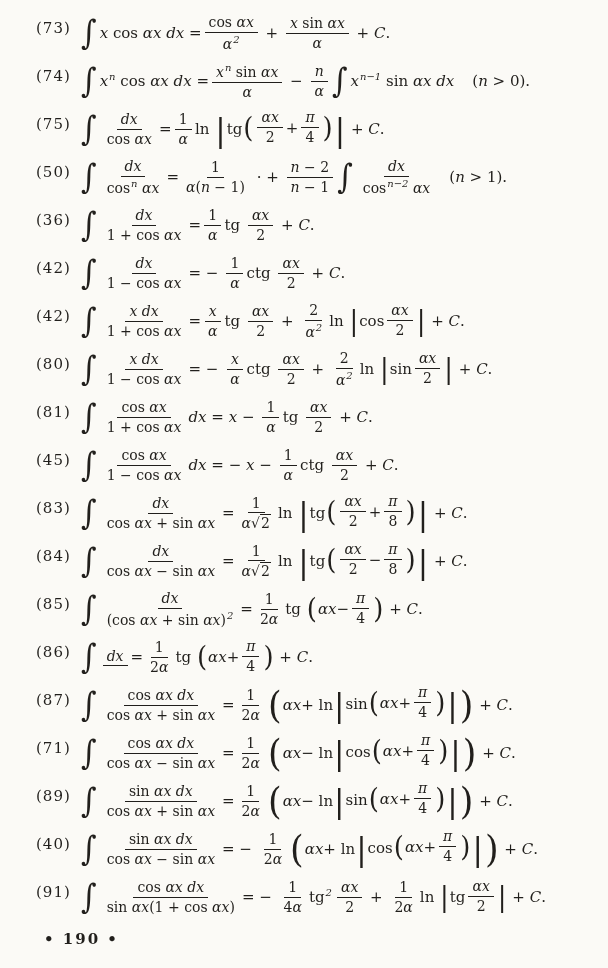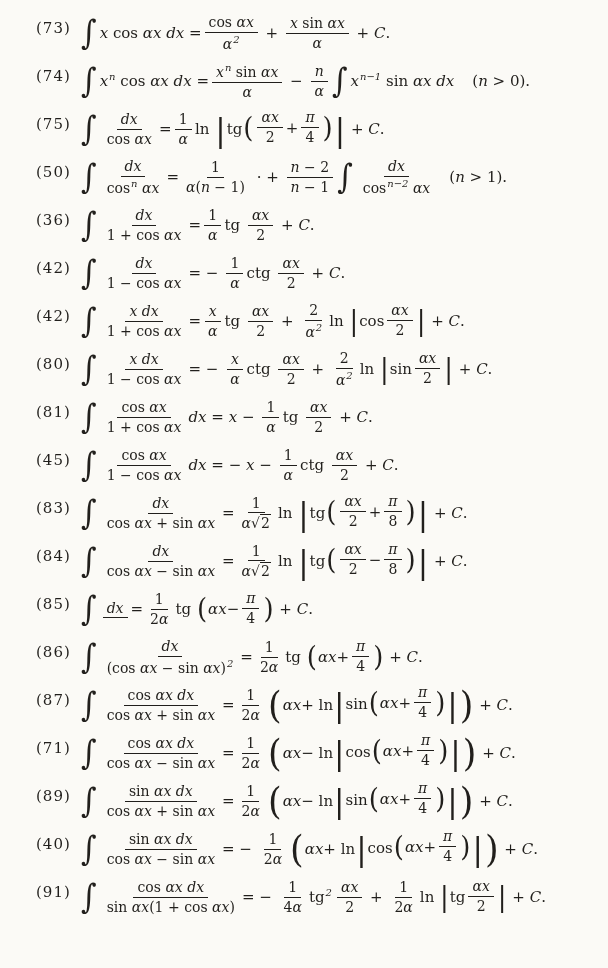--- a/index.html
+++ b/index.html
@@ -325,41 +325,41 @@
                 <span class="m-fence" style="font-size: 26px;">)</span>
               </span>
             </span>
             <span class="m-fence" style="font-size: 31px;">|</span>
           </span><span class="m-r"> + </span><span class="m-i">C</span><span class="m-r">.</span></span>
       </span>
       <span class="formula-row">
         <span class="formula-no">(85)</span>
         <span class="formula-body"><span class="m-int">∫</span><span class="m-frac">
             <span class="m-num"><span class="m-i">dx</span></span>
+            <span class="m-den"><span class="m-r">(cos </span><span class="m-i">αx</span><span class="m-r"> + sin </span><span class="m-i">αx</span><span class="m-r">)</span><span class="m-sup">2</span></span>
           </span><span class="m-r">=</span><span class="m-frac">
             <span class="m-num"><span class="m-r">1</span></span>
             <span class="m-den"><span class="m-r">2</span><span class="m-i">α</span></span>
           </span><span class="m-r">tg </span><span class="m-group">
             <span class="m-fence" style="font-size: 26px;">(</span>
             <span class="m-gc">
               <span class="m-i">αx</span>
               <span class="m-r"> − </span>
               <span class="m-frac">
                 <span class="m-num"><span class="m-i">π</span></span>
                 <span class="m-den"><span class="m-r">4</span></span>
               </span>
             </span>
             <span class="m-fence" style="font-size: 26px;">)</span>
           </span><span class="m-r"> + </span><span class="m-i">C</span><span class="m-r">.</span></span>
       </span>
       <span class="formula-row">
         <span class="formula-no">(86)</span>
         <span class="formula-body"><span class="m-int">∫</span><span class="m-frac">
             <span class="m-num"><span class="m-i">dx</span></span>
-            <span class="m-den"><span class="m-r">(cos </span><span class="m-i">αx</span><span class="m-r"> − sin </span><span class="m-i">αx</span><span class="m-r">)</span><span class="m-sup">2</span></span>
           </span><span class="m-r">=</span><span class="m-frac">
             <span class="m-num"><span class="m-r">1</span></span>
             <span class="m-den"><span class="m-r">2</span><span class="m-i">α</span></span>
           </span><span class="m-r">tg </span><span class="m-group">
             <span class="m-fence" style="font-size: 26px;">(</span>
             <span class="m-gc">
               <span class="m-i">αx</span>
               <span class="m-r"> + </span>
               <span class="m-frac">
                 <span class="m-num"><span class="m-i">π</span></span>
@@ -533,13 +533,14 @@
               <span class="m-r">tg </span>
               <span class="m-frac">
                 <span class="m-num"><span class="m-i">αx</span></span>
                 <span class="m-den"><span class="m-r">2</span></span>
               </span>
             </span>
             <span class="m-fence" style="font-size: 26px;">|</span>
           </span><span class="m-r"> + </span><span class="m-i">C</span><span class="m-r">.</span></span>
       </span>
     </div>
+  <div class="page-footer">• 190 •</div>
 </div>
 
 </body></html>

